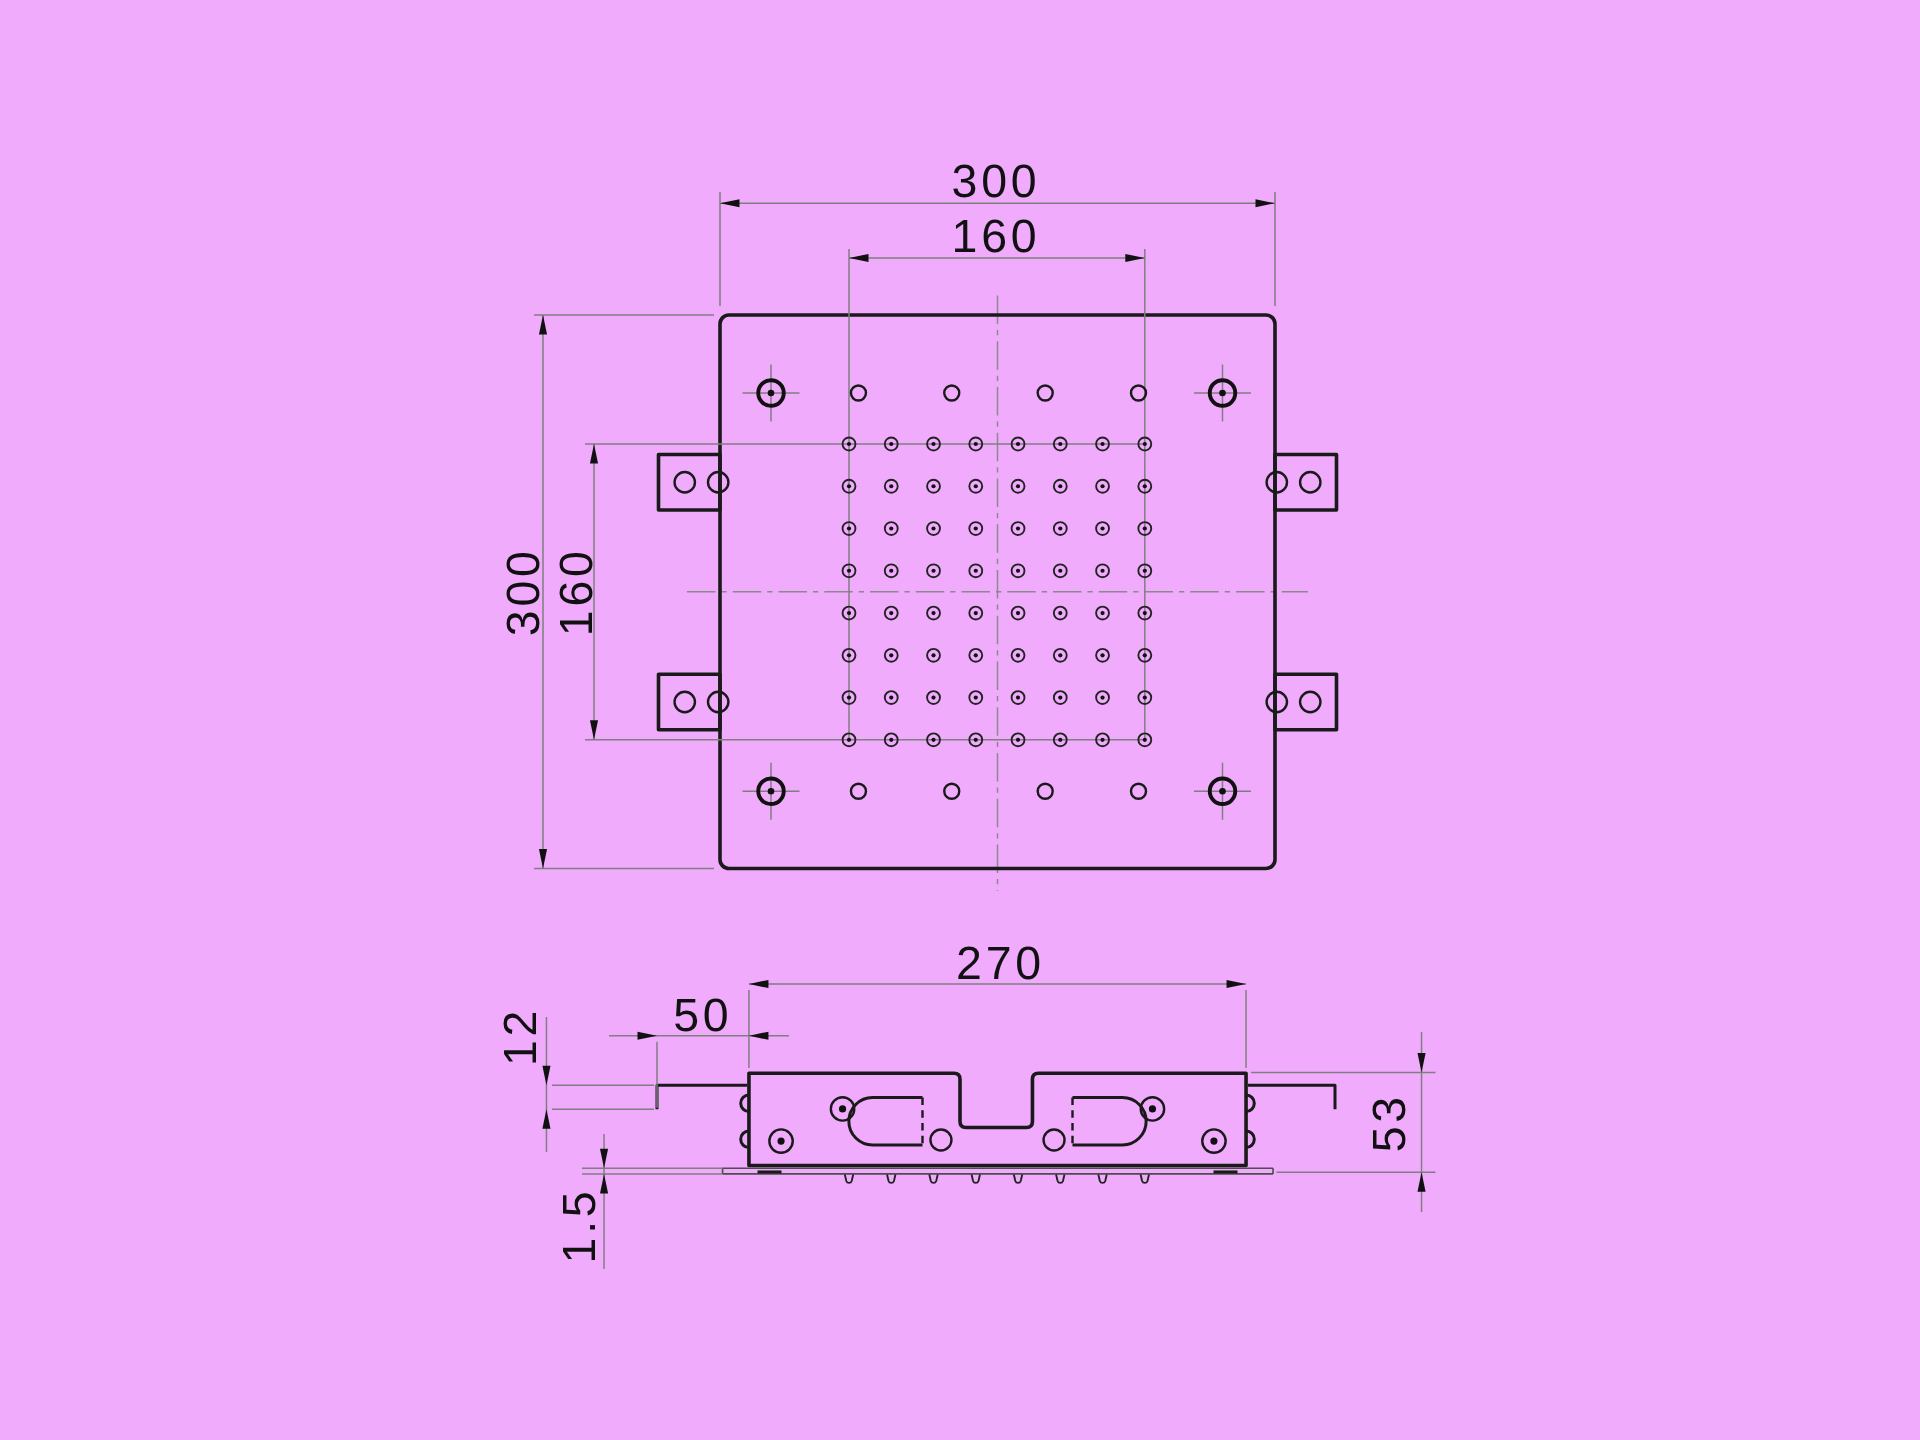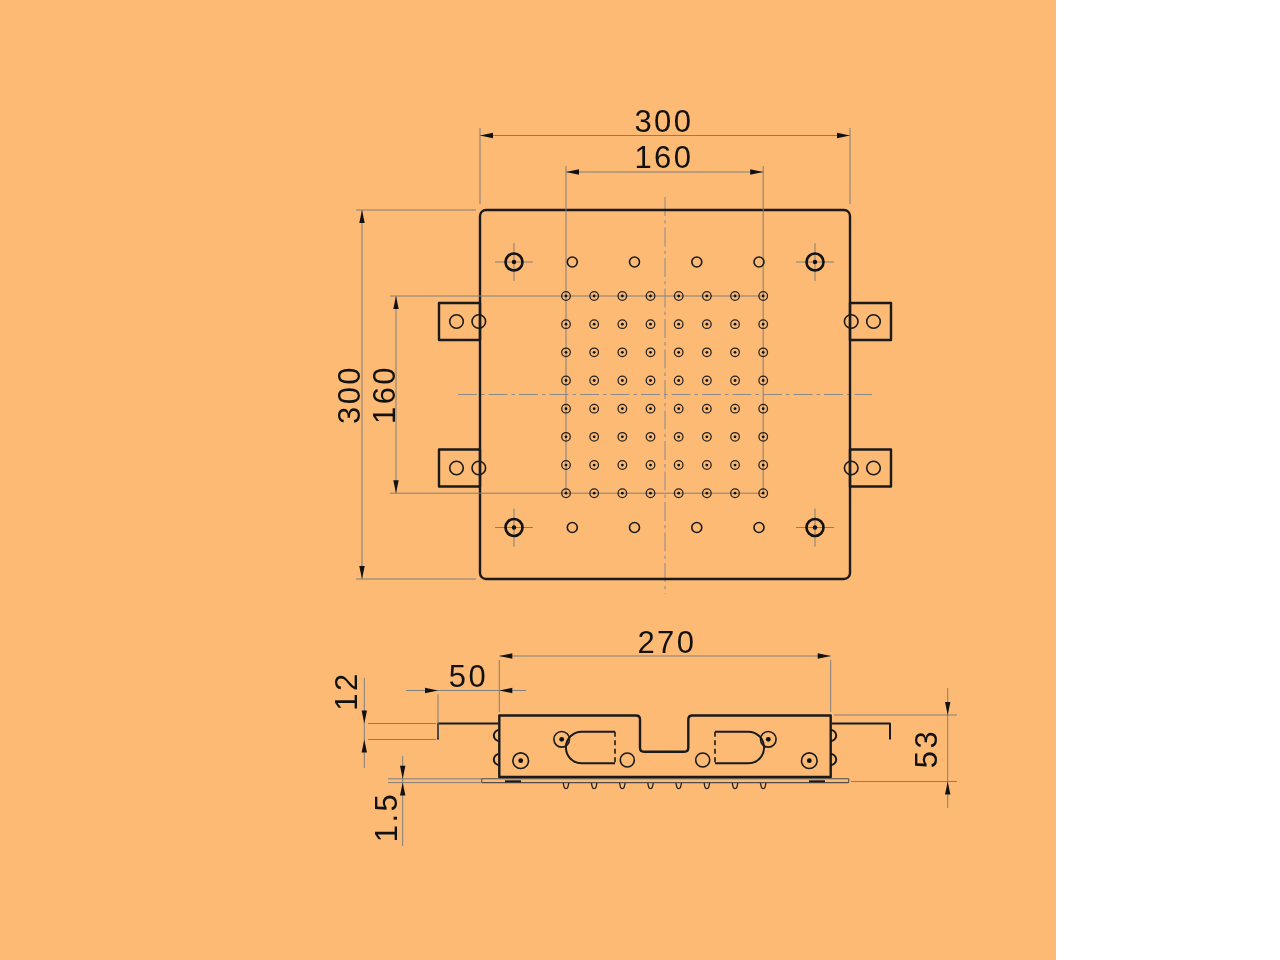--- a/index.html
+++ b/index.html
@@ -1,16 +1,16 @@
 <!DOCTYPE html>
 <html><head>
 <meta charset="utf-8">
 <style>
   html,body{margin:0;padding:0;background:#ffffff;}
-  .stage{position:relative;width:1056px;height:960px;background:#fdba74;overflow:hidden;}
+  .stage{position:relative;width:1280px;height:960px;background:#f0abfc;overflow:hidden;}
   svg{display:block;}
   .edge{stroke:#1a1a1a;stroke-width:2.4;fill:none;stroke-linejoin:round;stroke-linecap:butt;}
   .edge2{stroke:#1a1a1a;stroke-width:2.0;fill:none;stroke-linejoin:round;}
   .hole{stroke:#1a1a1a;stroke-width:1.6;fill:none;}
   .boldhole{stroke:#111;stroke-width:2.6;fill:none;}
   .noz{stroke:#222;stroke-width:1.25;fill:none;}
   .dot{fill:#111;stroke:none;}
   .thin{stroke:#7f7f7f;stroke-width:1;fill:none;}
   .thind{stroke:#4d4d4d;stroke-width:1.1;fill:none;}
   .dash{stroke:#1a1a1a;stroke-width:1.6;fill:none;stroke-dasharray:5 3.5;}

